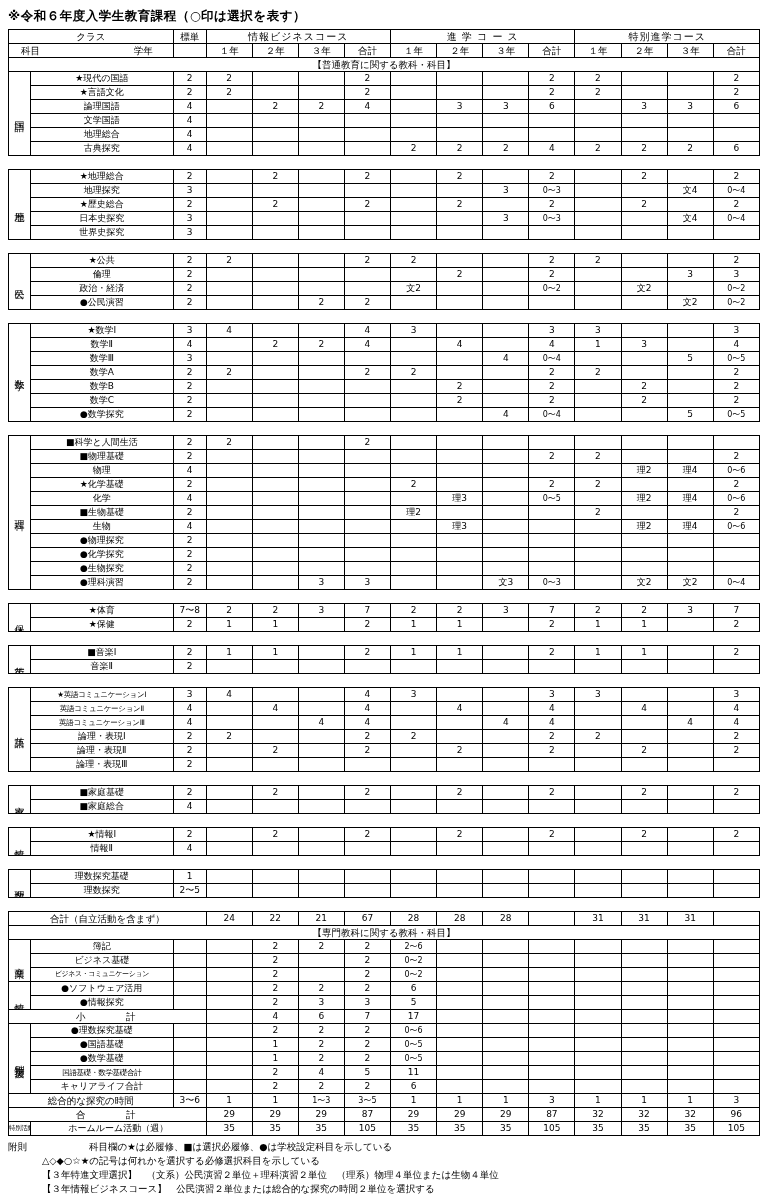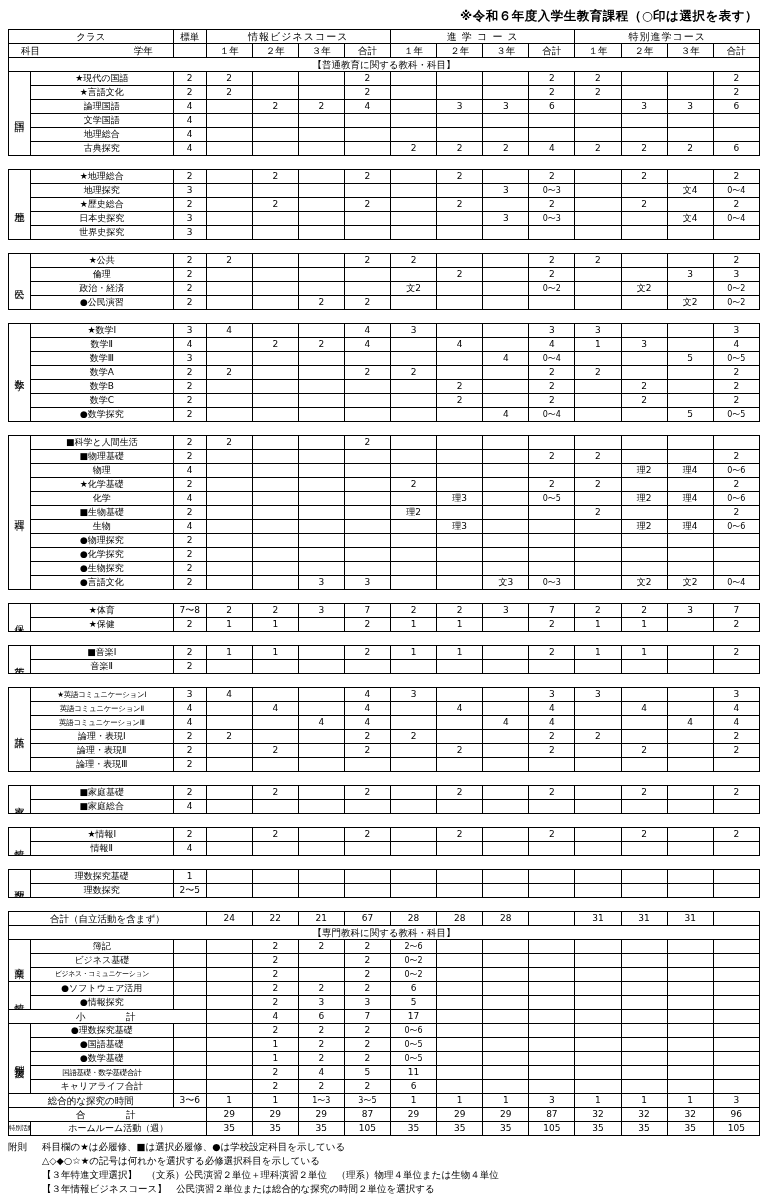--- a/index.html
+++ b/index.html
@@ -1,31 +1,31 @@
 <!DOCTYPE html>
 <html><head>
 <meta charset="utf-8">
 <style>
   html,body{margin:0;padding:0;background:#fff;}
   body{width:768px;font-family:"DejaVu Sans","Liberation Sans",sans-serif;color:#000;}
   .page{width:768px;box-sizing:border-box;padding:6px 8px 8px 8px;}
-  .title{text-align:right;font-size:12.5px;font-weight:bold;margin:2px 2px 4px 0;letter-spacing:0.5px;}
+  .title{font-size:12.5px;font-weight:bold;margin:2px 2px 4px 0;letter-spacing:0.5px;}
   table.main{border-collapse:collapse;width:752px;table-layout:fixed;font-size:9px;}
   table.main td,table.main th{border:1px solid #000;padding:0;height:13px;line-height:13px;text-align:center;font-weight:normal;overflow:hidden;white-space:nowrap;}
   .subj{text-align:left;padding-left:3px;}
   .hd{font-size:9.5px;}
   .sec{text-align:left;padding-left:4px;font-size:9.5px;}
   .vert{writing-mode:vertical-rl;text-orientation:upright;letter-spacing:1px;font-size:10px;line-height:20px;white-space:nowrap;}
   .vcell{padding:0;}
   .thin{border-bottom:1px dotted #000 !important;}
   .tiny{font-size:6.5px;letter-spacing:-0.3px;}
   .notes{font-size:9.5px;margin-top:4px;line-height:14px;}
   .notes .nrow{display:flex;}
   .notes .nlbl{width:34px;flex:none;}
-  .notes .ntxt{flex:1;}
+  .notes .ntxt{flex:1;margin-left:47px;}
   .indent{padding-left:34px;}
   .gapcell{border:none !important;height:4px;}
   .coursehdr{font-size:10px;letter-spacing:1px;}
 </style>
 </head>
 <body>
 
 <div class="page">
 
   <div class="title">※令和６年度入学生教育課程（○印は選択を表す）</div>
@@ -667,21 +667,21 @@
           <td class=" thin"></td>
           <td class=" thin"></td>
           <td class=" thin"></td>
           <td class=" thin"></td>
           <td class=" thin"></td>
           <td class=" thin"></td>
           <td class=" thin"></td>
           <td class=" thin"></td>
         </tr>
         <tr>
-          <td class="subj">●言語文化</td>
+          <td class="subj">●理科演習</td>
           <td>2</td>
           <td></td>
           <td></td>
           <td>3</td>
           <td>3</td>
           <td></td>
           <td></td>
           <td>文3</td>
           <td style="font-size:8px;">0〜3</td>
           <td></td>

